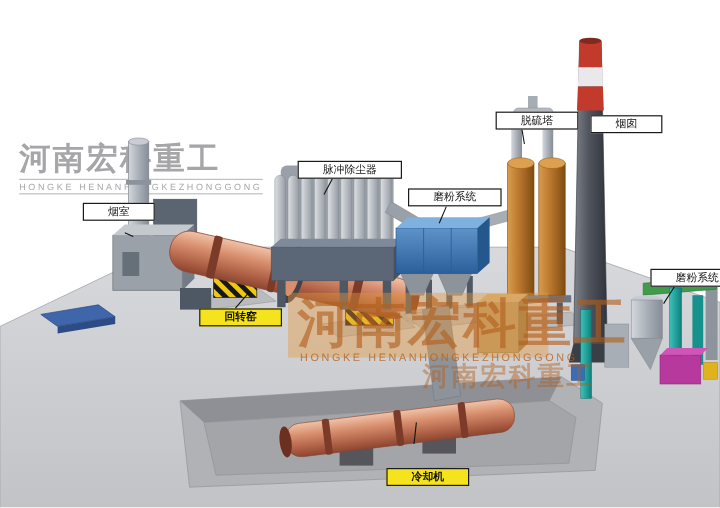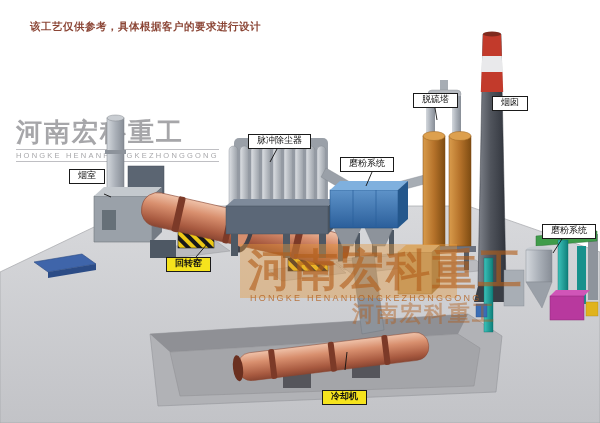--- a/index.html
+++ b/index.html
@@ -26,29 +26,28 @@
   .watermark-box { position:absolute; left:240px; top:244px; width:217px; height:54px; z-index:2;
                    background:rgba(228,152,62,0.42); }
   .wm-cn  { position:absolute; left:248px; top:246px; z-index:3; font-size:44px; font-weight:bold;
             letter-spacing:2px; color:rgba(178,94,26,0.62); white-space:nowrap; line-height:1.1; }
   .wm-en  { position:absolute; left:250px; top:293px; z-index:3; font-size:9px; letter-spacing:2.2px;
             color:rgba(178,94,26,0.78); white-space:nowrap; }
   .wm-cn2 { position:absolute; left:352px; top:299px; z-index:3; font-size:22px; font-weight:bold;
             letter-spacing:2px; color:rgba(178,94,26,0.45); white-space:nowrap; }
   
   .eq-label { position:absolute; z-index:5; background:#ffffff; border:1px solid #1a1a1a; color:#111;
-              font-size:9px; line-height:1.25; padding:1px 8px; white-space:nowrap;font-family:Liberation Mono, monospace; }
+              font-size:9px; line-height:1.25; padding:1px 20px; white-space:nowrap; }
   .eq-label.yellow { background:#f5e31d; font-weight:bold;text-align:right; }
 </style>
 </head>
 <body>
 
 <div class="stage">
 
-  <div class="disclaimer">该工艺仅供参考，具体根据客户的要求进行设计</div>
 
   <div class="logo">
     <div class="logo-text">
       <div class="logo-cn">河南宏科重工</div>
       <div class="logo-en">HONGKE HENANHONGKEZHONGGONG</div>
     </div>
   </div>
 
   <svg class="scene" width="600" height="423" viewBox="0 0 600 423">
     <defs>

